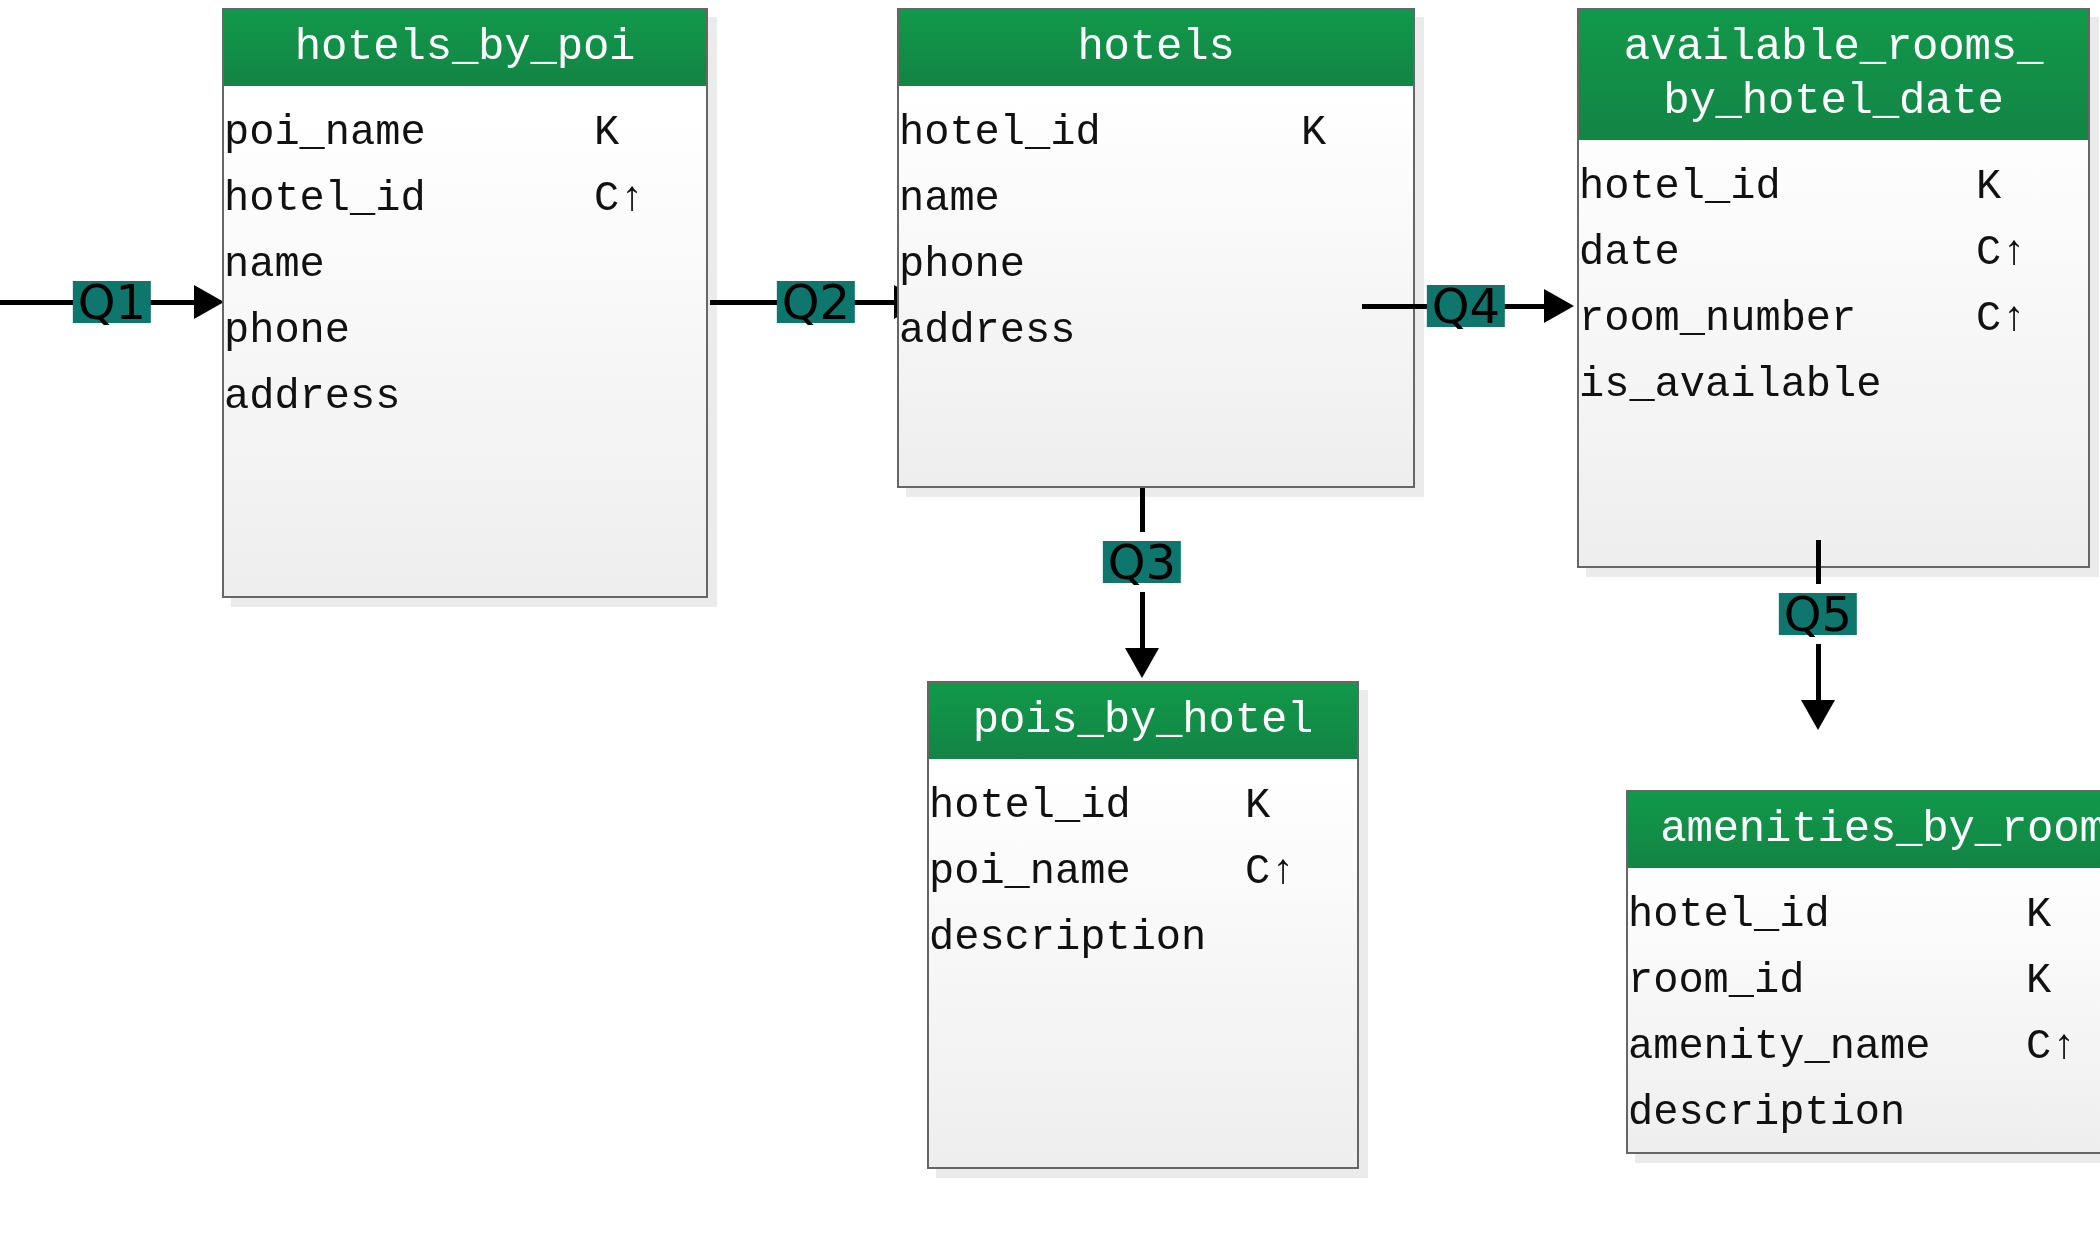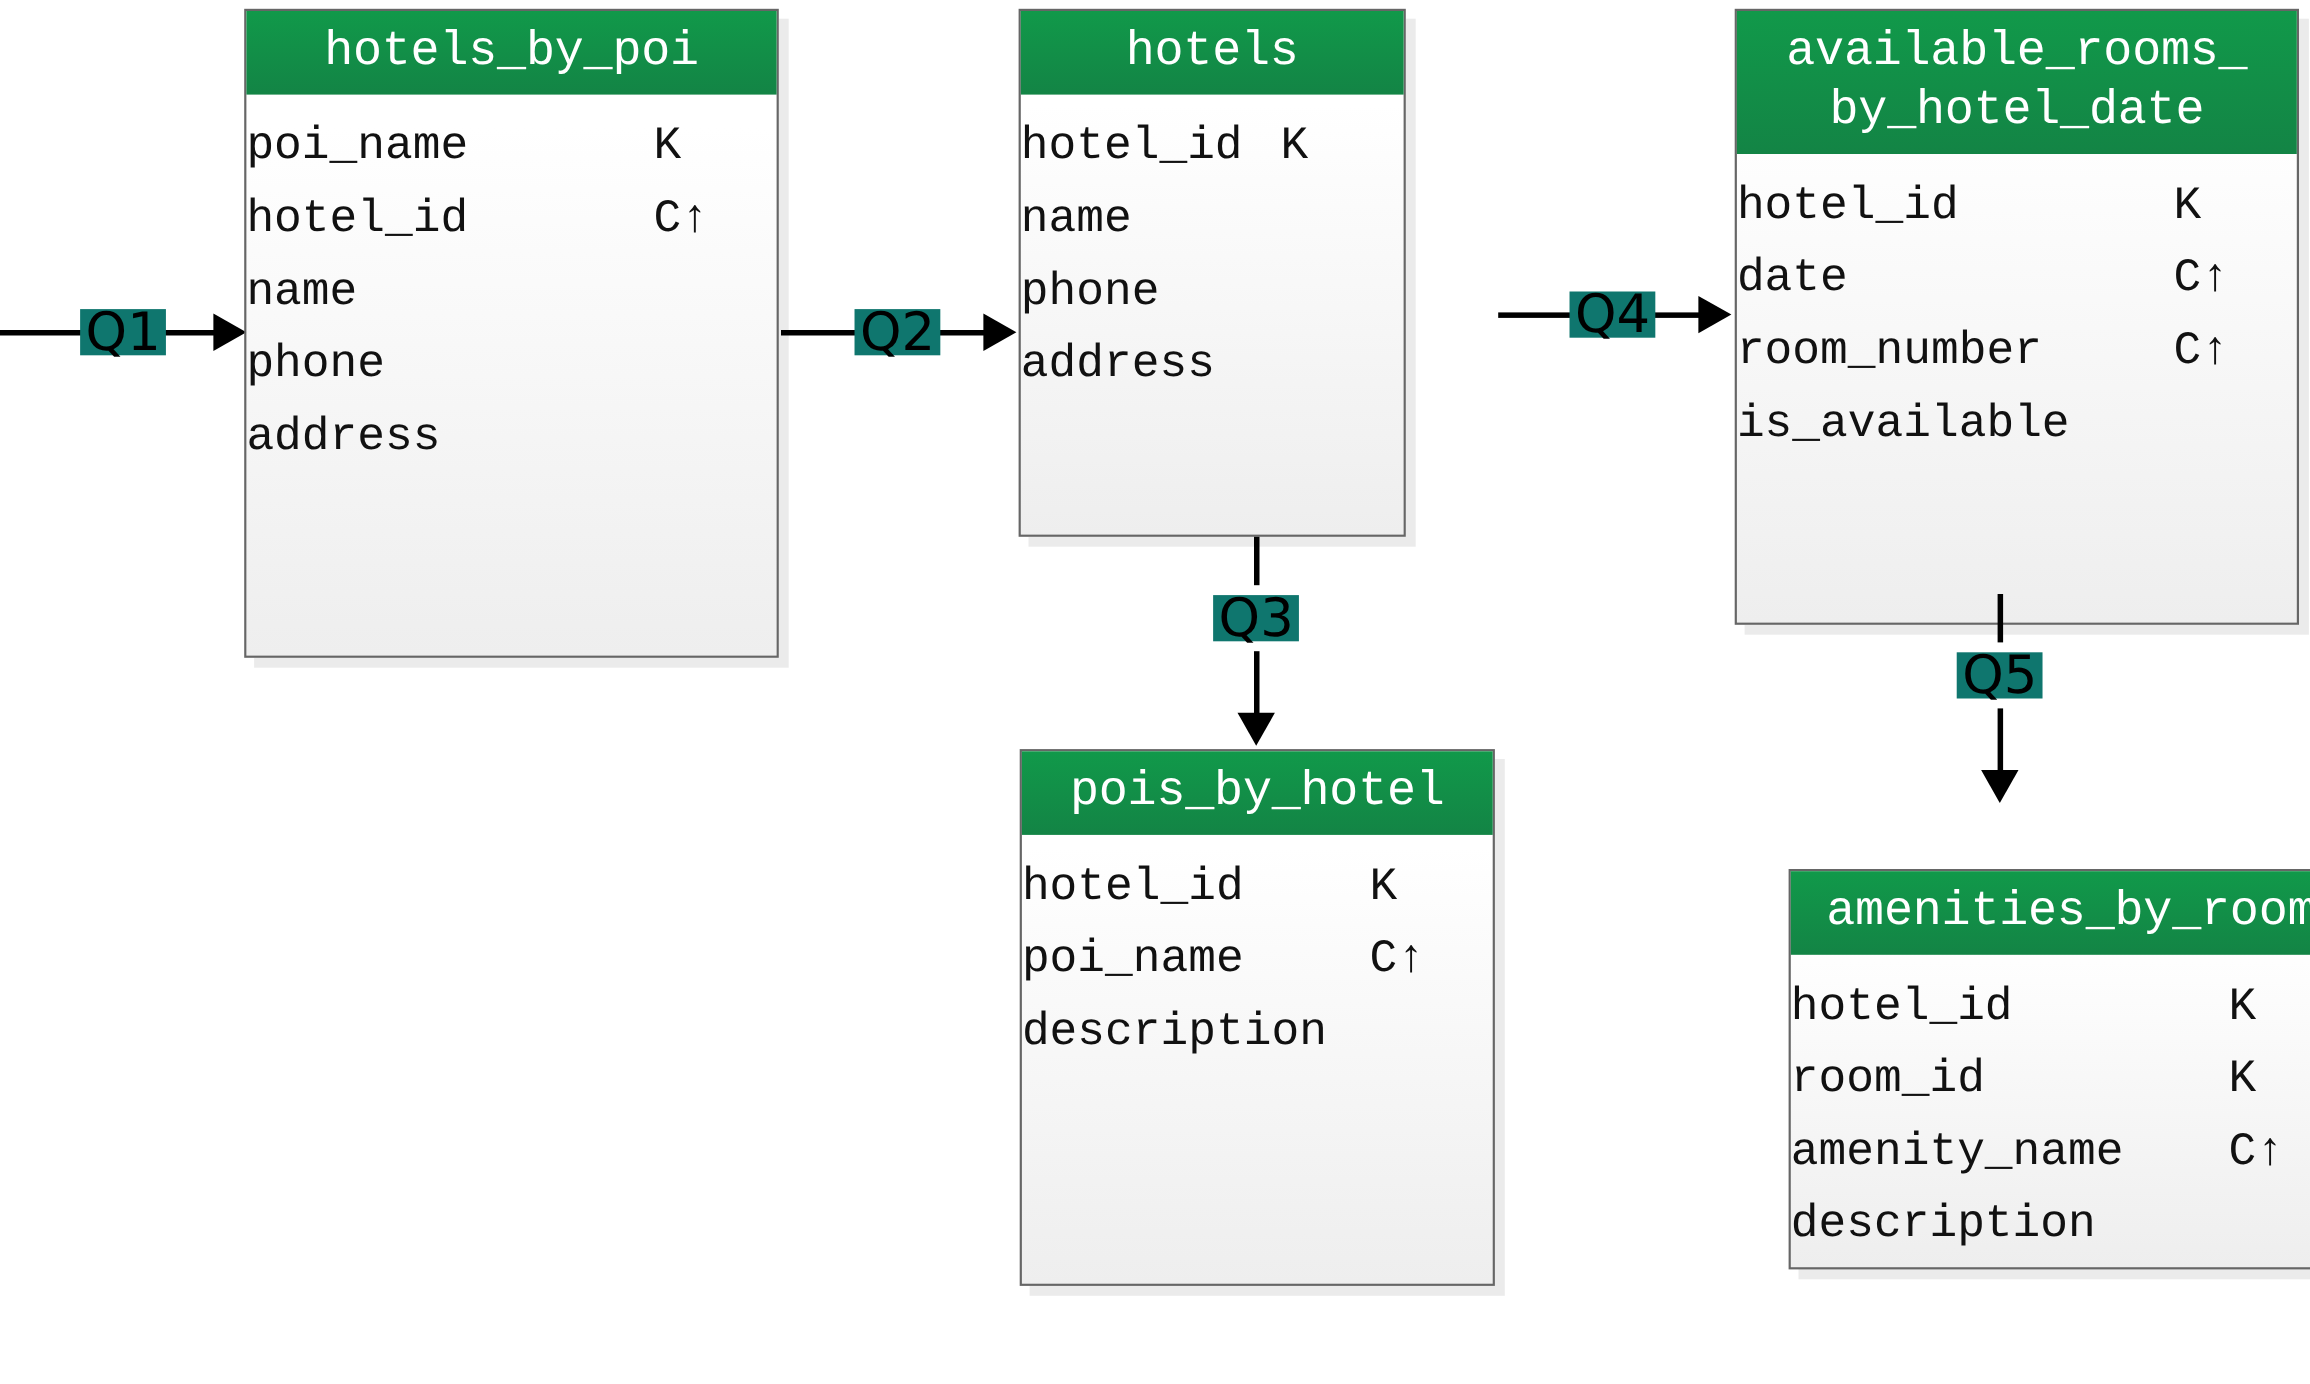--- a/index.html
+++ b/index.html
@@ -154,21 +154,21 @@
     </div>
   </div>
 
   <div class="edge" style="left:710px; top:278px; width:218px; height:48px;">
     <div class="edge-h-line" style="left:0px; width:78px;"></div>
     <div class="edge-h-line" style="left:134px; width:52px;"></div>
     <div class="arrow-head arrow-right" style="left:184px;"></div>
     <div class="edge-label h" style="left:106px;">Q2</div>
   </div>
 
-  <div class="table-box" style="left:926px; top:8px; width:352px; height:480px;">
+  <div class="table-box" style="left:897px; top:8px; width:518px; height:480px;">
     <div class="table-header">hotels</div>
     <div class="table-body">
       <div class="field-row">
         <span class="field-name">hotel_id</span>
         <span class="field-key">K</span>
       </div>
       <div class="field-row">
         <span class="field-name">name</span>
         <span class="field-key"></span>
       </div>
@@ -176,21 +176,21 @@
         <span class="field-name">phone</span>
         <span class="field-key"></span>
       </div>
       <div class="field-row">
         <span class="field-name">address</span>
         <span class="field-key"></span>
       </div>
     </div>
   </div>
 
-  <div class="edge" style="left:1362px; top:262px; width:216px; height:48px;">
+  <div class="edge" style="left:1362px; top:282px; width:216px; height:48px;">
     <div class="edge-h-line" style="left:0px; width:76px;"></div>
     <div class="edge-h-line" style="left:132px; width:52px;"></div>
     <div class="arrow-head arrow-right" style="left:182px;"></div>
     <div class="edge-label h" style="left:104px;">Q4</div>
   </div>
 
   <div class="table-box" style="left:1577px; top:8px; width:513px; height:560px;">
     <div class="table-header">available_rooms_
 by_hotel_date</div>
     <div class="table-body">

